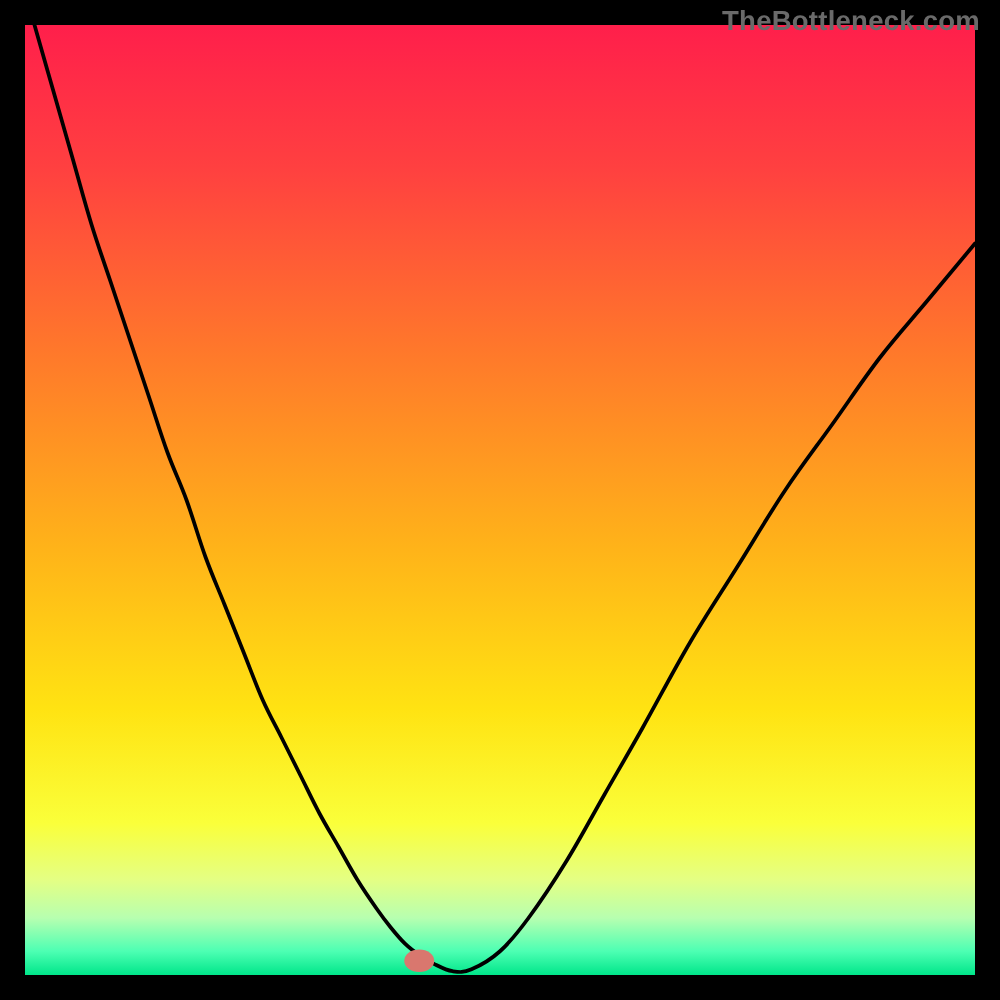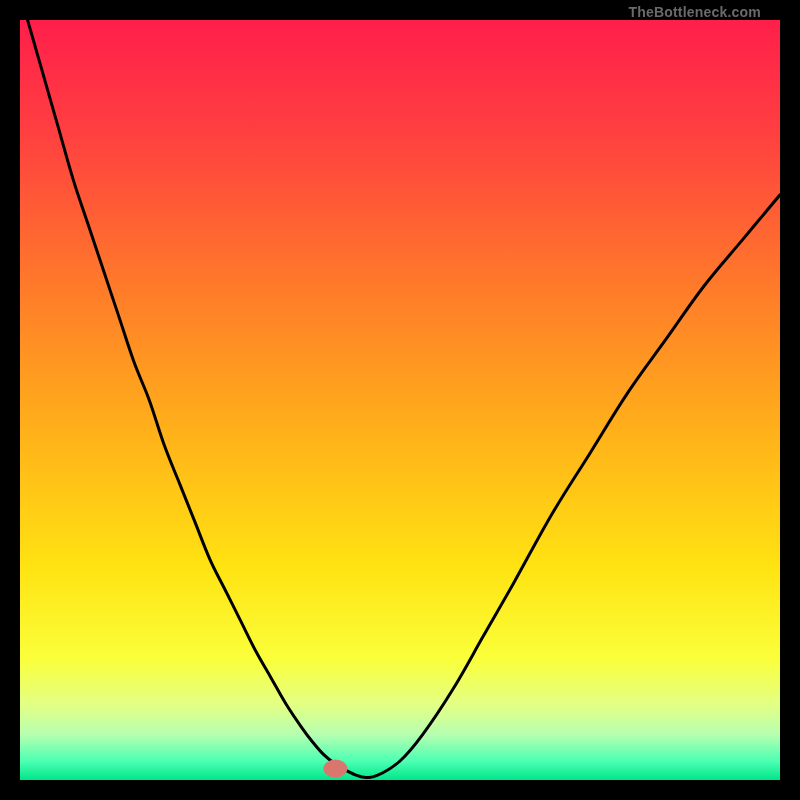--- a/index.html
+++ b/index.html
@@ -22,22 +22,22 @@
   .plot-area {
     position: absolute;
     left: 0;
     top: 0;
     width: 760px;
     height: 760px;
   }
   .watermark {
     position: absolute;
     top: 4px;
-    right: 39px;
-    font-size: 14px;
+    right: 16px;
+    font-size: 22px;
     font-weight: 600;
     color: #6a6a6a;
     letter-spacing: 0.2px;
     user-select: none;
   }
 </style>
 </head>
 <body>
 
 <div class="frame">

